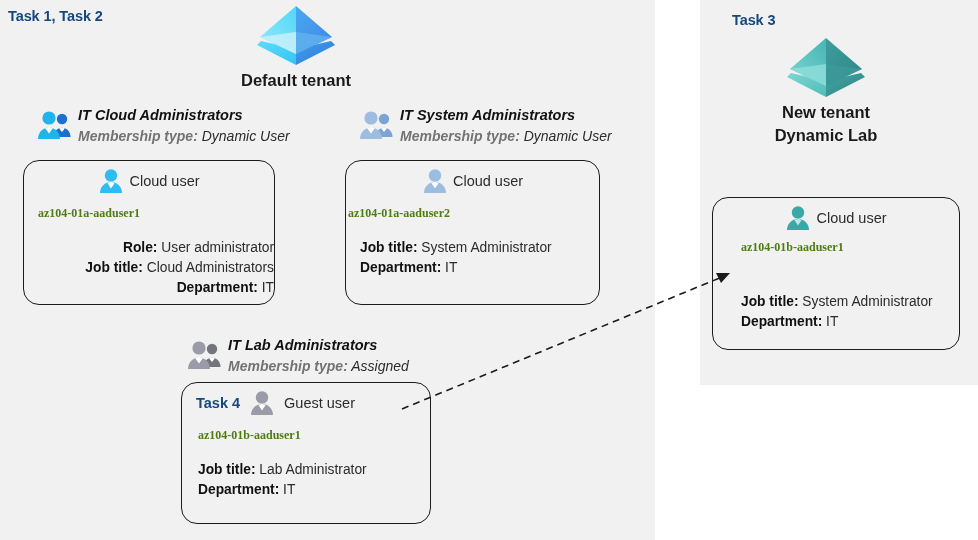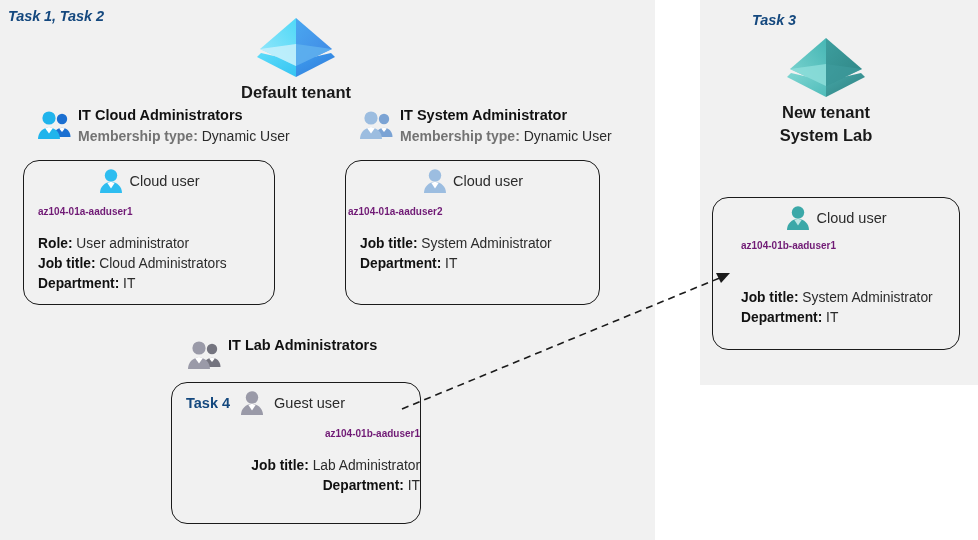--- a/index.html
+++ b/index.html
@@ -22,39 +22,39 @@
   #left-panel  { left: 0;     top: 0; width: 655px; height: 540px; }
   #right-panel { left: 700px; top: 0; width: 278px; height: 385px; }
 
   .task-label {
     position: absolute;
     font-weight: bold;
     font-size: 14.5px;
     color: #14487e;
     letter-spacing: -0.1px;
     white-space: nowrap;
-    font-style: italic;
   }
 
   
   .tenant { position: absolute; text-align: center; }
   .tenant .tenant-name {
     font-weight: bold;
     font-size: 16.5px;
     color: #1a1a1a;
     line-height: 1.38;
     white-space: nowrap;
   }
   .pyramid { display: block; margin: 0 auto; }
 
   
   .group {
     position: absolute;
     display: flex;
     align-items: flex-start;
+    font-style: italic;
   }
   .group .group-icon { flex: 0 0 auto; margin-top: 5px; }
   .group .group-text { margin-left: 6px; }
   .group .group-name {
     font-weight: bold;
     font-size: 14.5px;
     color: #111111;
     line-height: 1.42;
     white-space: nowrap;
   }
@@ -81,23 +81,24 @@
     gap: 5px;
     margin-top: 7px;
   }
   .card-head .user-type {
     font-size: 14.5px;
     color: #2b2b2b;
     white-space: nowrap;
   }
   .card-upn {
     font-weight: bold;
-    font-size: 10px;
-    color: #701a75;
-    white-space: nowrap;
+    font-size: 12px;
+    color: #4d7c0f;
+    white-space: nowrap;
+    font-family: Liberation Serif, serif;
   }
   .card-attrs {
     font-size: 13.8px;
     color: #2b2b2b;
     line-height: 1.44;
     white-space: nowrap;
   }
   .card-attrs b { color: #111111; font-weight: bold; }
   .card-attrs .row { display: block; }
 
@@ -112,23 +113,23 @@
 
   #arrow-connector { position: absolute; left: 0; top: 0; pointer-events: none; }
 </style>
 </head>
 <body>
 
 <div class="panel" id="left-panel"></div>
 <div class="panel" id="right-panel"></div>
 
 <div class="task-label" style="left:8px; top:8px;">Task 1, Task 2</div>
-<div class="task-label" style="left:752px; top:12px;">Task 3</div>
-
-<div class="tenant" style="left:216px; top:13px; width:160px;">
+<div class="task-label" style="left:732px; top:12px;">Task 3</div>
+
+<div class="tenant" style="left:216px; top:1px; width:160px;">
   <svg class="pyramid" width="82" height="68" viewBox="0 0 82 68">
     <defs>
       <linearGradient id="dtL" x1="0" y1="1" x2="1" y2="0">
         <stop offset="0" stop-color="#9ae8fb"></stop>
           <stop offset="1" stop-color="#4fd8f7"></stop>
       </linearGradient>
       <linearGradient id="dtR" x1="0" y1="0" x2="1" y2="1">
         <stop offset="0" stop-color="#4aa7f0"></stop>
           <stop offset="1" stop-color="#3f87e4"></stop>
       </linearGradient>
@@ -172,21 +173,21 @@
       </linearGradient>
     </defs>
     <polygon points="41,48 6,40 2,44 41,64" fill="url(#ntBaseL)"></polygon>
     <polygon points="41,48 76,40 80,44 41,64" fill="url(#ntBaseR)"></polygon>
     <polygon points="41,5 41,53 5,36" fill="url(#ntL)"></polygon>
     <polygon points="41,5 41,53 77,36" fill="url(#ntR)"></polygon>
     <polygon points="41,31 41,53 5,36" fill="#8fdedb" opacity="0.8"></polygon>
     <polygon points="41,31 41,53 77,36" fill="#3f9d9e" opacity="0.6"></polygon>
   </svg>
   <div class="tenant-name">New  tenant</div>
-  <div class="tenant-name">System Lab</div>
+  <div class="tenant-name">Dynamic Lab</div>
 </div>
 
 <div class="group" style="left:36px; top:105px;">
   <span class="group-icon">
     <svg width="36" height="30" viewBox="0 0 36 30">
       <circle cx="26" cy="9" r="5.2" fill="#1b6fd1"></circle>
       <path d="M17.5 27c0-5.3 3.8-9.2 8.5-9.2s8.5 3.9 8.5 9.2z" fill="#1b6fd1"></path>
       <path d="M23.2 18.6 26 22l2.8-3.4-2.8-1z" fill="#ffffff"></path>
       <circle cx="13" cy="8" r="6.6" fill="#20b4ec"></circle>
       <path d="M2 29c0-6.6 4.9-11.6 11-11.6S24 22.4 24 29z" fill="#20b4ec"></path>
@@ -207,55 +208,59 @@
     <svg width="36" height="30" viewBox="0 0 36 30">
       <circle cx="26" cy="9" r="5.2" fill="#7ba3d4"></circle>
       <path d="M17.5 27c0-5.3 3.8-9.2 8.5-9.2s8.5 3.9 8.5 9.2z" fill="#7ba3d4"></path>
       <path d="M23.2 18.6 26 22l2.8-3.4-2.8-1z" fill="#ffffff"></path>
       <circle cx="13" cy="8" r="6.6" fill="#9cbde0"></circle>
       <path d="M2 29c0-6.6 4.9-11.6 11-11.6S24 22.4 24 29z" fill="#9cbde0"></path>
       <path d="M9.2 18.2 13 23.4l3.8-5.2-3.8-1.3z" fill="#ffffff"></path>
     </svg>
   </span>
   <span class="group-text">
-    <div class="group-name">IT System Administrator</div>
+    <div class="group-name">IT System Administrators</div>
     <div class="group-meta">
       <b>Membership type:</b>
       <span>Dynamic User</span>
     </div>
   </span>
 </div>
 
 <div class="group" style="left:186px; top:335px;">
   <span class="group-icon">
     <svg width="36" height="30" viewBox="0 0 36 30">
       <circle cx="26" cy="9" r="5.2" fill="#74747f"></circle>
       <path d="M17.5 27c0-5.3 3.8-9.2 8.5-9.2s8.5 3.9 8.5 9.2z" fill="#74747f"></path>
       <path d="M23.2 18.6 26 22l2.8-3.4-2.8-1z" fill="#ffffff"></path>
       <circle cx="13" cy="8" r="6.6" fill="#9a9aa8"></circle>
       <path d="M2 29c0-6.6 4.9-11.6 11-11.6S24 22.4 24 29z" fill="#9a9aa8"></path>
       <path d="M9.2 18.2 13 23.4l3.8-5.2-3.8-1.3z" fill="#ffffff"></path>
     </svg>
   </span>
   <span class="group-text">
     <div class="group-name">IT Lab Administrators</div>
+    <div class="group-meta">
+      <b>Membership type:</b>
+      <span>Assigned</span>
+    </div>
   </span>
 </div>
 
 <div class="card" style="left:23px; top:160px; width:252px; height:145px;">
   <div class="card-head">
     <svg width="26" height="26" viewBox="0 0 26 26">
       <circle cx="13" cy="7.5" r="6.2" fill="#2ebdf0"></circle>
       <path d="M2 25c0-6.3 4.9-11 11-11s11 4.7 11 11z" fill="#2ebdf0"></path>
       <path d="M9.4 15 13 20.6 16.6 15 13 13.7z" fill="#ffffff"></path>
     </svg>
     <span class="user-type">Cloud user</span>
   </div>
   <div class="card-upn" style="margin:12px 0 0 14px;">az104-01a-aaduser1</div>
-  <div class="card-attrs" style="margin:17px 0 0 14px;">
+  <div class="card-attrs" style="margin:17px 0 0 14px;text-align:right;">
     <span class="row">
       <b>Role:</b>
       <span>User administrator</span>
     </span>
     <span class="row">
       <b>Job title:</b>
       <span>Cloud Administrators</span>
     </span>
     <span class="row">
       <b>Department:</b>
@@ -279,21 +284,21 @@
       <b>Job title:</b>
       <span>System Administrator</span>
     </span>
     <span class="row">
       <b>Department:</b>
       <span>IT</span>
     </span>
   </div>
 </div>
 
-<div class="card" style="left:171px; top:382px; width:250px; height:142px;text-align:right;">
+<div class="card" style="left:181px; top:382px; width:250px; height:142px;">
   <div class="card-head with-task">
     <span class="inline-task">Task 4</span>
     <svg width="26" height="26" viewBox="0 0 26 26">
       <circle cx="13" cy="7.5" r="6.2" fill="#9a9aa8"></circle>
       <path d="M2 25c0-6.3 4.9-11 11-11s11 4.7 11 11z" fill="#9a9aa8"></path>
       <path d="M9.4 15 13 20.6 16.6 15 13 13.7z" fill="#ffffff"></path>
     </svg>
     <span class="user-type">Guest user</span>
   </div>
   <div class="card-upn" style="margin:12px 0 0 16px;">az104-01b-aaduser1</div>

